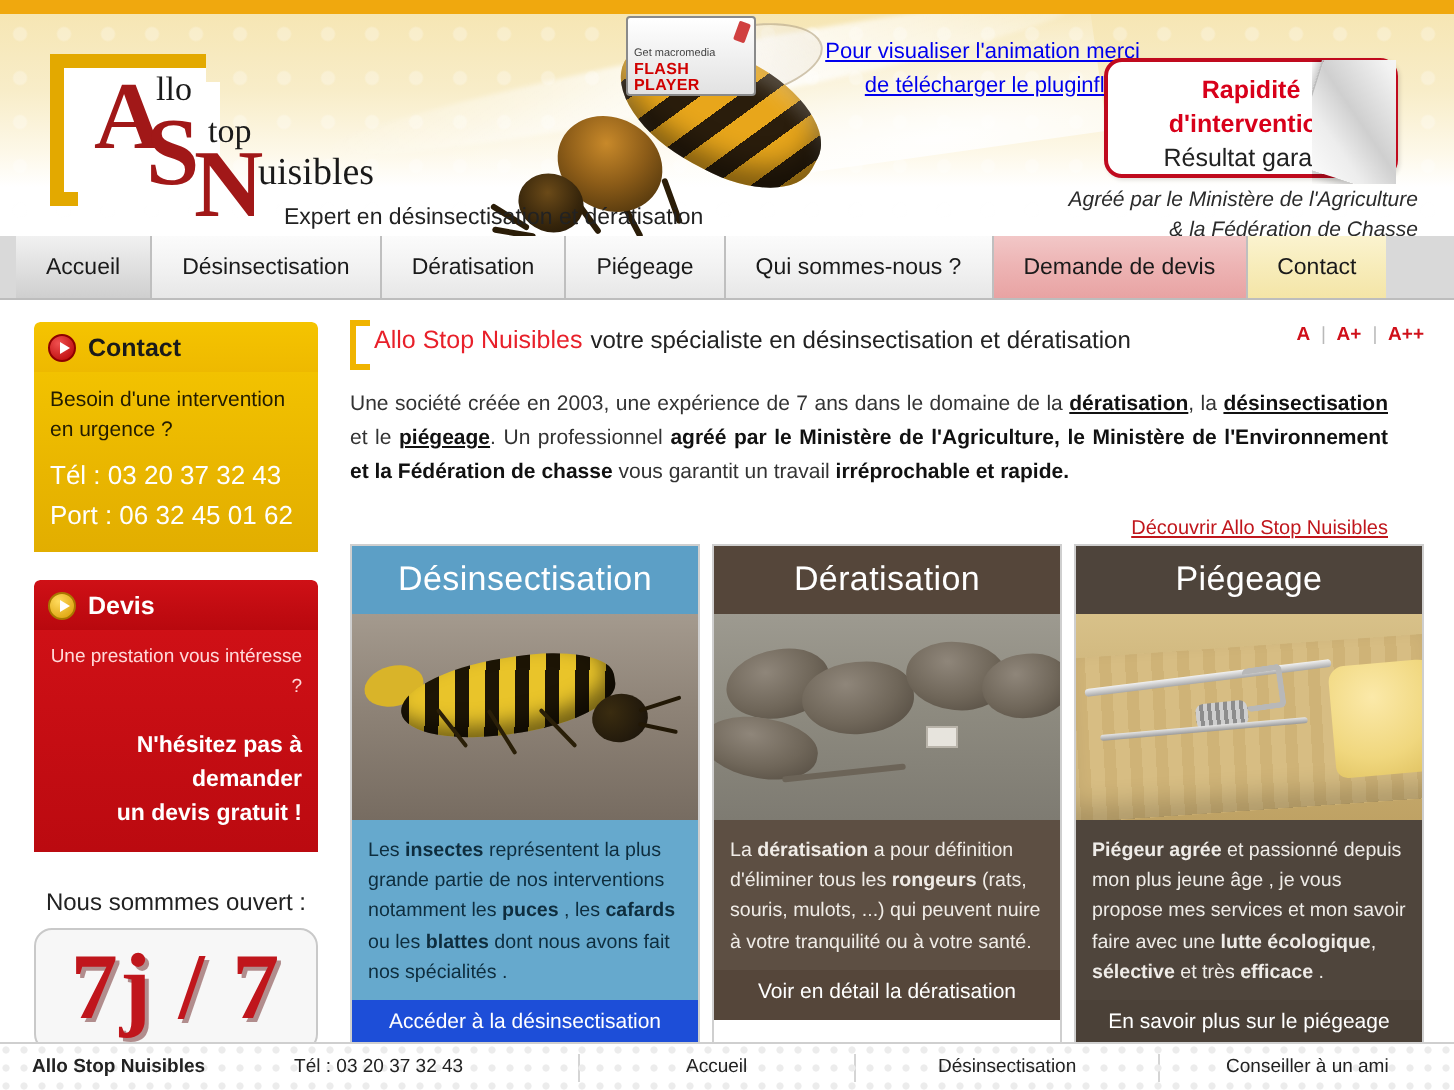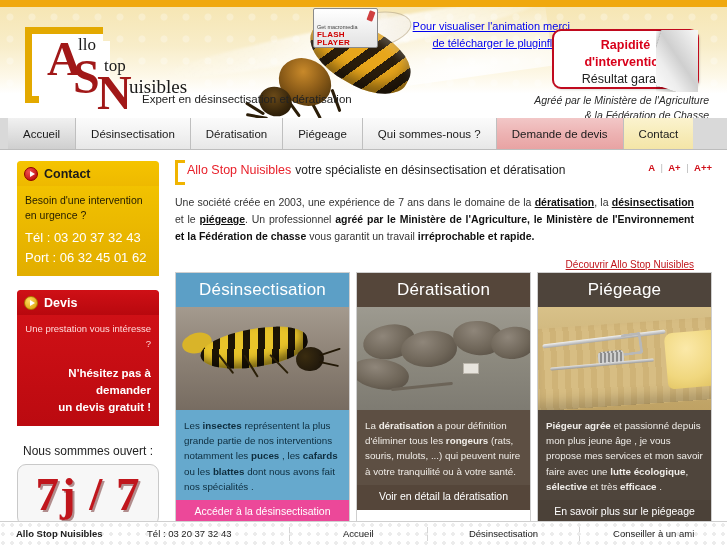--- a/index.html
+++ b/index.html
@@ -102,21 +102,21 @@
   .lg-A { left:22px; top:8px; font-size:48px; }
   .lg-S { left:48px; top:26px; font-size:48px; }
   .lg-N { left:72px; top:42px; font-size:48px; }
   .lg-allo, .lg-top, .lg-nuis {
     position:absolute; font-family:"Liberation Serif", serif; color:#1a1a1a; line-height:1;
   }
   .lg-allo { left:53px; top:9px; font-size:17px; }
   .lg-top  { left:79px; top:30px; font-size:17px; }
   .lg-nuis { left:104px; top:50px; font-size:19px; }
   .logo-tag {
-    position:absolute; left:117px; top:66px; font-size:11.5px; color:#222;
+    position:absolute; left:117px; top:76px; font-size:11.5px; color:#222;
     white-space:nowrap;
   }
 
   
   .flash-badge {
     position:absolute; left:313px; top:1px; width:65px; height:40px;
     background:linear-gradient(#ffffff,#e2e2e2);
     border:1px solid #8a8a8a; border-radius:2px;
     font-size:5.5px; color:#333; padding:16px 3px; line-height:1.05;
   }
@@ -371,21 +371,21 @@
 
   .card-body { padding:8px 8px 6px 8px; font-size:9.8px; line-height:1.55; }
   .card.blue .card-body { background:#66a9cd; color:#0e2d3e; }
   .card.brown .card-body { background:#5d4f43; color:#f0ece7; }
   .card.brown2 .card-body { background:#4f453c; color:#efece8; }
   .card-body b { font-weight:bold; }
 
   .card-link {
     text-align:center; font-size:10.5px; padding:5px 0 8px 0; cursor:pointer;
   }
-  .card.blue .card-link { background:#ec4899; color:#ffffff; }
+  .card.blue .card-link { background:#1d4ed8; color:#ffffff; }
   .card.brown .card-link { background:#55463a; color:#ffffff; }
   .card.brown2 .card-link { background:#4b4138; color:#ffffff; }
 
   
   .footer {
     position:absolute; top:521px; left:0; width:727px; height:24px;
     background:#ffffff;
     border-top:1px solid #cfcfcf;
     display:flex; align-items:center;
   }

